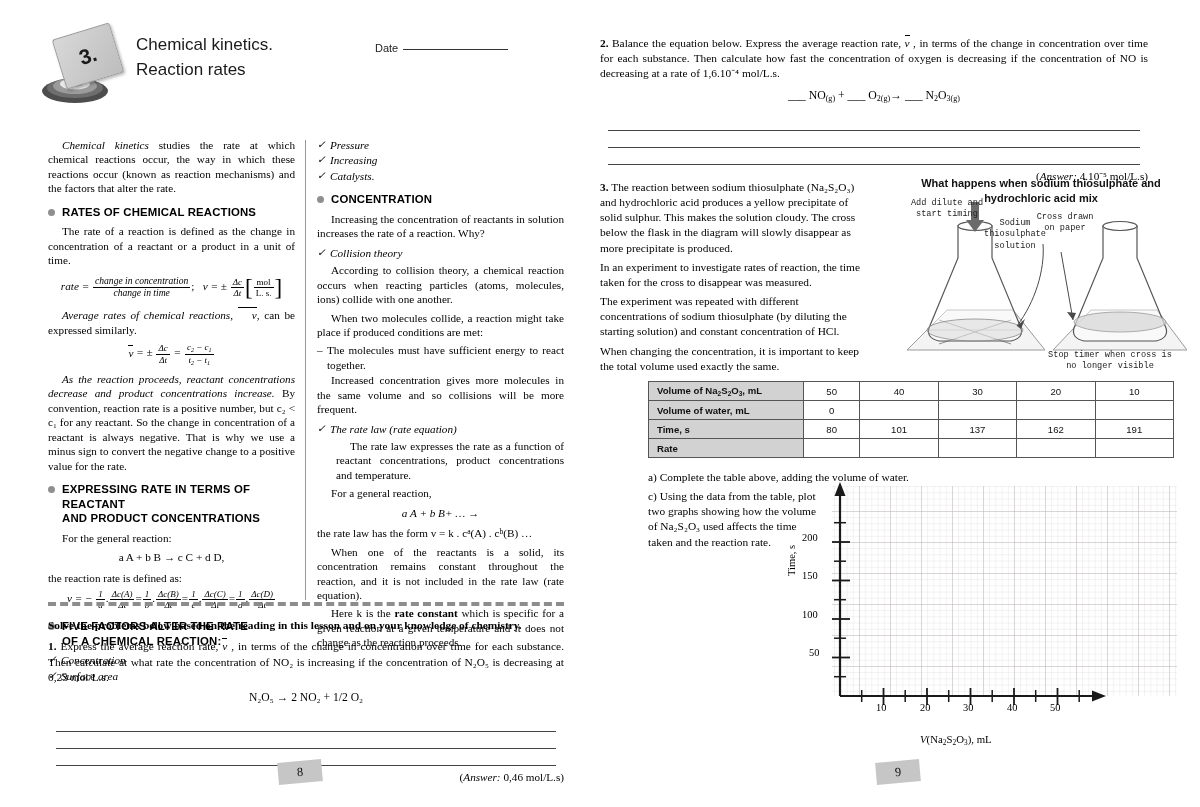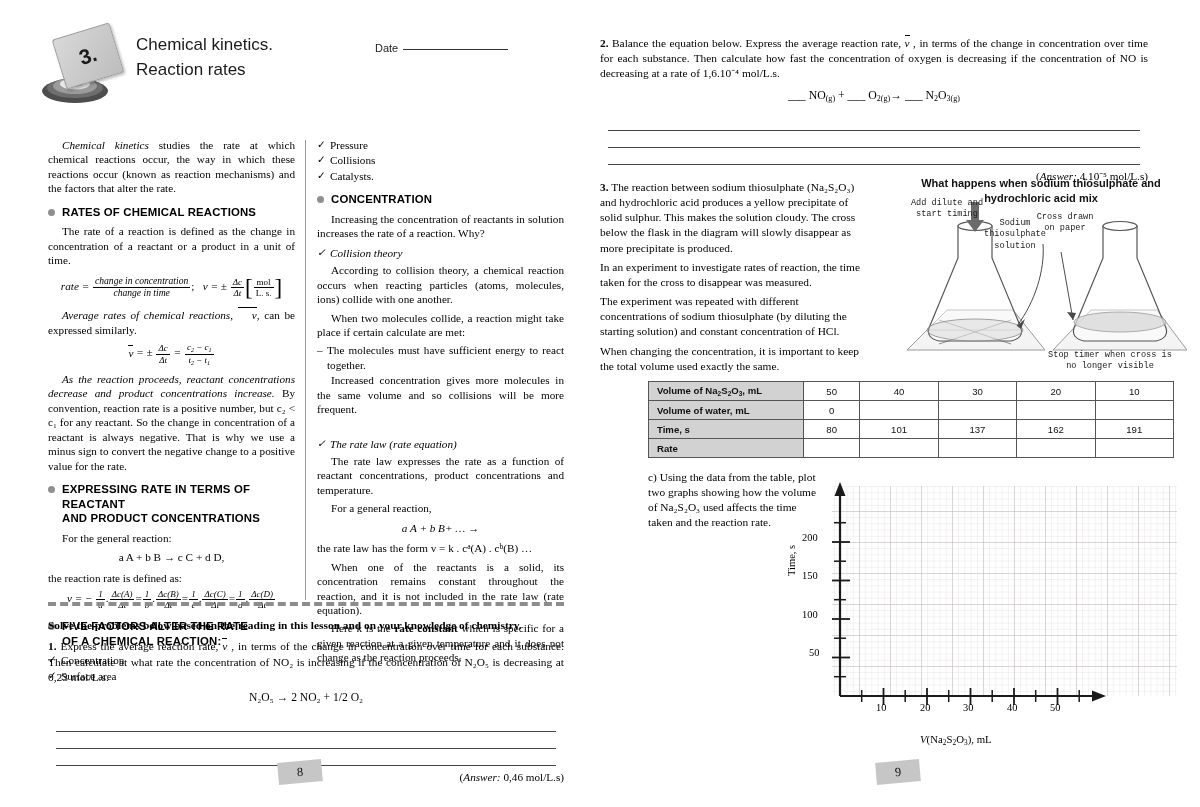--- a/index.html
+++ b/index.html
@@ -65,21 +65,21 @@
     font-family:"Liberation Sans", sans-serif;
     font-weight:bold; font-size:11.4px; letter-spacing:.15px;
     margin:9px 0 5px 0; line-height:1.28;
     padding-left:14px; position:relative;
   }
   .h2::before {
     content:""; position:absolute; left:0; top:4px;
     width:7px; height:7px; border-radius:50%;
     background:#8f8f8f;
   }
-  .chk { padding-left:13px; position:relative; margin:0 0 1px 0; }
+  .chk { padding-left:13px; position:relative; margin:0 0 1px 0;font-style:italic; }
   .chk::before { content:"\2713"; position:absolute; left:0; top:0; font-size:10.5px; }
   .dash { padding-left:10px; position:relative; margin:0 0 1px 0; text-align:justify; }
   .dash::before { content:"\2013"; position:absolute; left:0; top:0; }
 
   .eq { text-align:center; margin:5px 0 6px 0; font-size:11.2px; }
 
   
   .frac { display:inline-block; vertical-align:middle; text-align:center; line-height:1.12; margin:0 1px; }
   .frac .num { display:block; border-bottom:1px solid #000; padding:0 2px; font-size:9.6px; }
   .frac .den { display:block; padding:0 2px; font-size:9.6px; }
@@ -225,39 +225,39 @@
         <div class="h2">
           <span>FIVE FACTORS ALTER THE RATE</span><br>
           <span>OF A CHEMICAL REACTION:</span>
         </div>
         <p class="chk">Concentration</p>
         <p class="chk">Surface area</p>
       </div>
 
       <div class="col colR">
         <p class="chk">Pressure</p>
-        <p class="chk">Collisions</p>
+        <p class="chk">Increasing</p>
         <p class="chk">Catalysts.</p>
 
         <div class="h2">CONCENTRATION</div>
 
         <p class="just ind">Increasing the concentration of reactants in solution increases the rate of a reaction. Why?</p>
 
         <p class="chk it" style="margin-top:5px;">Collision theory</p>
 
         <p class="just ind" style="margin-top:3px;">According to collision theory, a chemical reaction occurs when reacting particles (atoms, molecules, ions) collide with one another.</p>
-        <p class="just ind">When two molecules collide, a reaction might take place if certain calculate are met:</p>
+        <p class="just ind">When two molecules collide, a reaction might take place if produced conditions are met:</p>
 
         <p class="dash">The molecules must have sufficient energy to react together.</p>
 
         <p class="just ind">Increased concentration gives more molecules in the same volume and so collisions will be more frequent.</p>
 
-        <p class="chk it" style="margin-top:20px;">The rate law (rate equation)</p>
-
-        <p class="just ind" style="margin-top:3px;">The rate law expresses the rate as a function of reactant concentrations, product concentrations and temperature.</p>
+        <p class="chk it" style="margin-top:5px;">The rate law (rate equation)</p>
+
+        <p class="just ind" style="margin-top:3px;margin-left:19px;">The rate law expresses the rate as a function of reactant concentrations, product concentrations and temperature.</p>
         <p class="ind">For a general reaction,</p>
 
         <div class="eq it">a A + b B+ … →</div>
 
         <p><span>the rate law has the form v = k . c</span><sup>a</sup><span>(A) . c</span><sup>b</sup><span>(B) …</span></p>
 
         <p class="just ind">When one of the reactants is a solid, its concentration remains constant throughout the reaction, and it is not included in the rate law (rate equation).</p>
 
         <p class="just ind"><span>Here k is the </span><span class="bd">rate constant</span><span> which is specific for a given reaction at a given temperature and it does not change as the reaction proceeds.</span></p>
       </div>
@@ -376,20 +376,21 @@
     <td></td>
     <td></td>
     <td></td>
     <td></td>
     <td></td>
   </tr>
 </tbody>
   </table>
 
 <div class="qtext">
+  <p style="width:500px;">a) Complete the table above, adding the volume of water.</p>
   <p>c) Using the data from the table, plot two graphs showing how the volume of Na₂S₂O₃ used affects the time taken and the reaction rate.</p>
 </div>
 
 <div class="graphwrap">
   <div class="ylabel">Time, s</div>
 
   <svg width="352" height="250" viewBox="0 0 352 250" style="position:absolute;left:38px;top:0;">
     <defs>
       <pattern id="minor" width="6.2" height="6.2" patternUnits="userSpaceOnUse">
         <path d="M 6.2 0 L 0 0 0 6.2" fill="none" stroke="#d9d4d4" stroke-width="0.6"></path>

